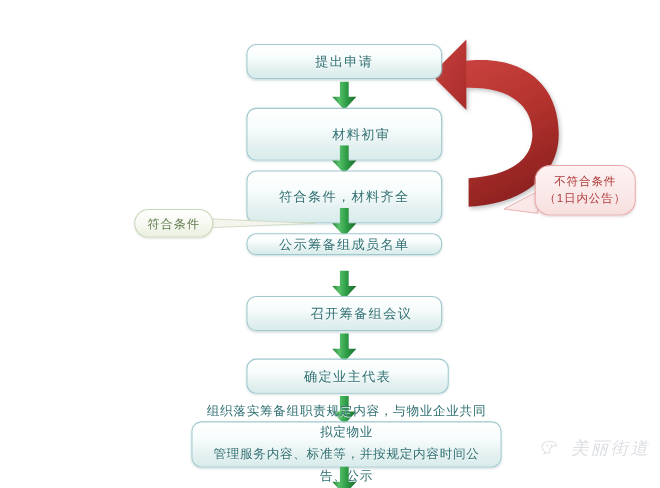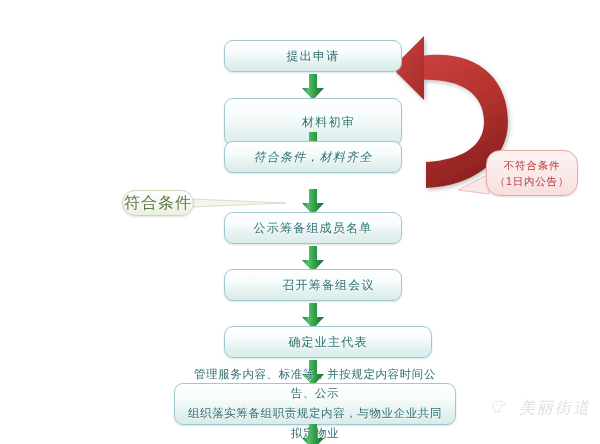--- a/index.html
+++ b/index.html
@@ -73,21 +73,21 @@
     height: 26px;
     box-sizing: border-box;
     border: 1px solid #c9d7bb;
     border-radius: 13px;
     background: linear-gradient(to bottom, #ffffff 0%, #f6f8f0 55%, #eaf0e0 100%);
     box-shadow: 0 1px 2px rgba(150,160,140,0.3);
     display: flex;
     align-items: center;
     justify-content: center;
     color: #5f7a4c;
-    font-size: 16px;
+    font-size: 11px;
     letter-spacing: 1px;
   }
   .callout-green-tail {
     position: absolute;
     left: 176px;
     top: 196px;
     width: 96px;
     height: 14px;
   }
 
@@ -187,55 +187,55 @@
   </svg>
 
   <div class="node" style="left:208px; top:98px; width:178px; height:48px;padding-left:39px;">
     <span class="node-label">材料初审</span>
   </div>
 
   <svg class="arrow-down" style="left:284px; top:132px;" viewBox="0 0 26 26">
     <path d="M 9 0 L 17 0 L 17 14 L 24 14 L 13 26 L 2 14 L 9 14 Z" fill="url(#grnGrad)"></path>
   </svg>
 
-  <div class="node" style="left:208px; top:141px; width:178px; height:32px;font-style:italic;">
+  <div class="node" style="left:208px; top:155px; width:178px; height:48px;">
     <span class="node-label">符合条件，材料齐全</span>
   </div>
 
   <svg class="arrow-down" style="left:284px; top:189px;" viewBox="0 0 26 26">
     <path d="M 9 0 L 17 0 L 17 14 L 24 14 L 13 26 L 2 14 L 9 14 Z" fill="url(#grnGrad)"></path>
   </svg>
 
-  <div class="node" style="left:208px; top:212px; width:178px; height:32px;">
+  <div class="node" style="left:208px; top:212px; width:178px; height:20px;">
     <span class="node-label">公示筹备组成员名单</span>
   </div>
 
   <svg class="arrow-down" style="left:284px; top:246px;" viewBox="0 0 26 26">
     <path d="M 9 0 L 17 0 L 17 14 L 24 14 L 13 26 L 2 14 L 9 14 Z" fill="url(#grnGrad)"></path>
   </svg>
 
   <div class="node" style="left:208px; top:269px; width:178px; height:32px;padding-left:39px;">
     <span class="node-label">召开筹备组会议</span>
   </div>
 
   <svg class="arrow-down" style="left:284px; top:303px;" viewBox="0 0 26 26">
     <path d="M 9 0 L 17 0 L 17 14 L 24 14 L 13 26 L 2 14 L 9 14 Z" fill="url(#grnGrad)"></path>
   </svg>
 
-  <div class="node" style="left:208px; top:326px; width:208px; height:32px;">
+  <div class="node" style="left:208px; top:326px; width:184px; height:32px;">
     <span class="node-label">确定业主代表</span>
   </div>
 
   <svg class="arrow-down" style="left:284px; top:360px;" viewBox="0 0 26 26">
     <path d="M 9 0 L 17 0 L 17 14 L 24 14 L 13 26 L 2 14 L 9 14 Z" fill="url(#grnGrad)"></path>
   </svg>
 
   <div class="node wide" style="left:158px; top:383px; width:282px; height:42px; flex-direction:column;">
+    <span class="node-label">组织落实筹备组职责规定内容，与物业企业共同拟定物业</span>
     <span class="node-label">管理服务内容、标准等，并按规定内容时间公告、公示</span>
-    <span class="node-label">组织落实筹备组职责规定内容，与物业企业共同拟定物业</span>
   </div>
 
   <svg class="arrow-down" style="left:284px; top:424px;" viewBox="0 0 26 26">
     <path d="M 9 0 L 17 0 L 17 14 L 24 14 L 13 26 L 2 14 L 9 14 Z" fill="url(#grnGrad)"></path>
   </svg>
 
   <svg class="callout-green-tail" viewBox="0 0 96 14">
     <path d="M 0 3 L 94 7 L 0 11 Z" fill="#f4f6ee" stroke="#cdd8c0" stroke-width="0.8"></path>
   </svg>
   <div class="callout-green">

